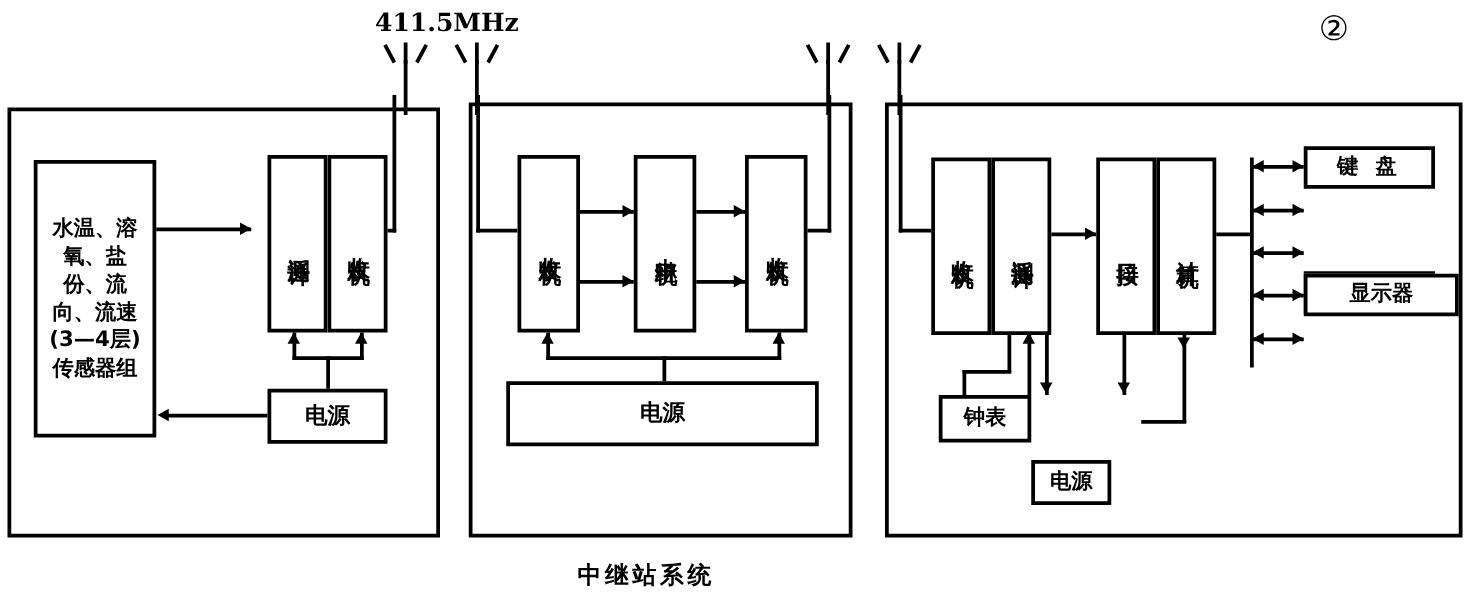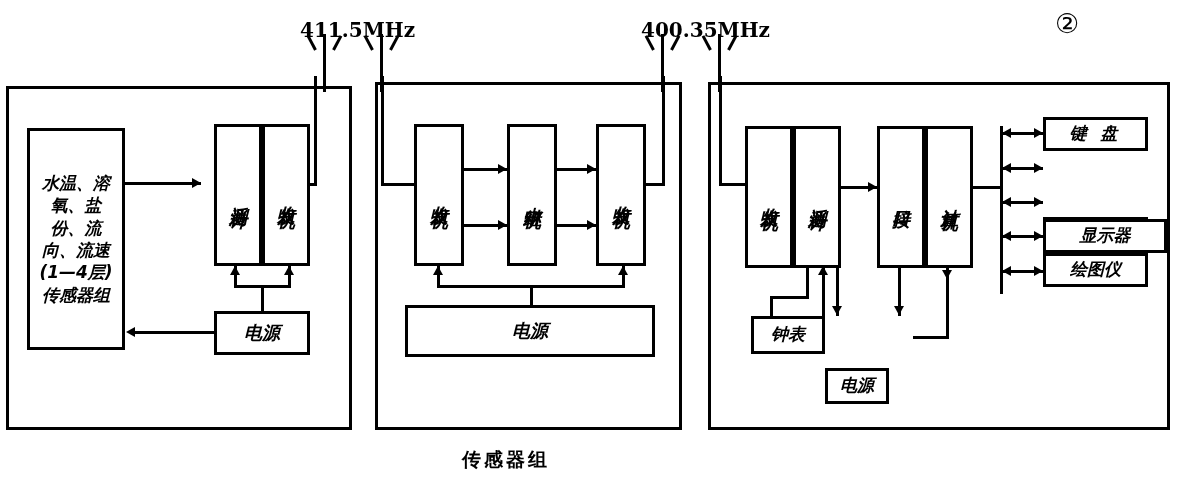--- a/index.html
+++ b/index.html
@@ -6,21 +6,21 @@
   body{width:1187px;height:482px;overflow:hidden;
        font-family:"DejaVu Sans","Liberation Sans",sans-serif;color:#000;}
   #stage{position:relative;width:1187px;height:482px;background:#fff;}
 
   
   .sysbox{position:absolute;box-sizing:border-box;border:3px solid #000;background:transparent;}
 
   
   .box{position:absolute;box-sizing:border-box;border:3px solid #000;background:#fff;
        display:flex;align-items:center;justify-content:center;text-align:center;
-       font-weight:bold;color:#000;line-height:1.12;font-style:italic;}
+       font-weight:bold;color:#000;line-height:1.12;}
 
   
   .vert{writing-mode:vertical-rl;text-orientation:upright;letter-spacing:2px;}
 
   
   .hline{position:absolute;background:#000;height:3px;}
   .vline{position:absolute;background:#000;width:3px;}
 
   
   .arr{position:absolute;width:0;height:0;}
@@ -33,37 +33,36 @@
   .ant{position:absolute;}
   .ant .mast{position:absolute;left:9px;top:16px;width:3px;height:44px;background:#000;}
   .ant .v1{position:absolute;left:0px;top:2px;width:3px;height:16px;background:#000;
            transform-origin:bottom center;transform:rotate(-28deg);}
   .ant .v2{position:absolute;left:18px;top:2px;width:3px;height:16px;background:#000;
            transform-origin:bottom center;transform:rotate(28deg);}
   .ant .v3{position:absolute;left:9px;top:2px;width:3px;height:17px;background:#000;}
 
   
   .freq{position:absolute;font-family:"DejaVu Serif","Liberation Serif",serif;
-        font-weight:bold;font-size:20px;white-space:nowrap;letter-spacing:0px;margin-top:12px;}
+        font-weight:bold;font-size:20px;white-space:nowrap;letter-spacing:0px;}
   .syslabel{position:absolute;font-weight:bold;font-size:19px;white-space:nowrap;}
   .figno{position:absolute;font-size:27px;font-weight:normal;line-height:1;}
 
   .sensor{font-size:17px;padding:5px 7px;font-weight:bold;letter-spacing:0px;
           line-height:1.32;display:block;}
   .sensor-wrap{display:flex;align-items:center;justify-content:center;}
 </style>
 </head>
 <body>
 
 <div id="stage">
 
   <div class="figno" style="left:1055px;top:10px;">②</div>
 
   <div class="freq" style="left:300px;top:6px;">411.5MHz</div>
-  <div class="freq" style="left:641px;top:6px;">400.35MHz</div>
 
   <div class="ant" style="left:314px;top:32px;">
     <div class="v1"></div>
       <div class="v2"></div>
       <div class="v3"></div>
       <div class="mast"></div>
   </div>
   <div class="ant" style="left:371px;top:32px;">
     <div class="v1"></div>
       <div class="v2"></div>
@@ -82,21 +81,21 @@
       <div class="v3"></div>
       <div class="mast"></div>
   </div>
 
   <div class="sysbox" style="left:6px;top:86px;width:346px;height:344px;"></div>
 
   <div class="vline" style="left:314px;top:76px;height:110px;"></div>
   <div class="hline" style="left:293px;top:183px;width:24px;"></div>
 
   <div class="box sensor-wrap" style="left:27px;top:128px;width:98px;height:222px;">
-    <span class="sensor">水温、溶氧、盐份、流向、流速(1—4层)传感器组</span>
+    <span class="sensor">水温、溶氧、盐份、流向、流速(3—4层)传感器组</span>
   </div>
 
   <div class="hline" style="left:125px;top:182px;width:76px;"></div>
   <div class="arr arr-r" style="left:192px;top:178px;"></div>
 
   <div class="box" style="left:214px;top:124px;width:48px;height:142px;font-size:18px;">
     <span class="vert">遥测计</span>
   </div>
   <div class="box" style="left:262px;top:124px;width:48px;height:142px;font-size:18px;">
     <span class="vert">收发机</span>
@@ -150,21 +149,21 @@
   <div class="arr arr-u" style="left:433px;top:266px;"></div>
   <div class="vline" style="left:622px;top:266px;height:22px;"></div>
   <div class="arr arr-u" style="left:618px;top:266px;"></div>
   <div class="hline" style="left:437px;top:285px;width:188px;"></div>
   <div class="vline" style="left:530px;top:285px;height:22px;"></div>
 
   <div class="box" style="left:405px;top:305px;width:250px;height:52px;font-size:18px;">
     <span>电源</span>
   </div>
 
-  <div class="syslabel" style="left:462px;top:447px;letter-spacing:3px;">传感器组</div>
+  <div class="syslabel" style="left:462px;top:447px;letter-spacing:3px;">中继站系统</div>
 
   <div class="sysbox" style="left:708px;top:82px;width:462px;height:348px;"></div>
 
   <div class="vline" style="left:719px;top:76px;height:110px;"></div>
   <div class="hline" style="left:719px;top:183px;width:30px;"></div>
 
   <div class="box" style="left:745px;top:126px;width:48px;height:142px;font-size:18px;">
     <span class="vert">收发机</span>
   </div>
   <div class="box" style="left:793px;top:126px;width:48px;height:142px;font-size:18px;">
@@ -185,23 +184,20 @@
   <div class="vline" style="left:1000px;top:126px;height:168px;"></div>
 
   <div class="box" style="left:1043px;top:117px;width:105px;height:34px;font-size:17px;letter-spacing:4px;">
     <span>键 盘</span>
   </div>
   <div class="box" style="left:1043px;top:185px;width:105px;height:34px;font-size:17px;letter-spacing:4px;margin-top:32px;">
     <span>磁 盘</span>
   </div>
   <div class="box" style="left:1043px;top:219px;width:124px;height:34px;font-size:17px;">
     <span>显示器</span>
-  </div>
-  <div class="box" style="left:1043px;top:253px;width:105px;height:34px;font-size:17px;">
-    <span>绘图仪</span>
   </div>
 
   <div class="hline" style="left:1000px;top:132px;width:43px;"></div>
   <div class="arr arr-r" style="left:1034px;top:128px;"></div>
   <div class="arr arr-l" style="left:1002px;top:128px;"></div>
 
   <div class="hline" style="left:1000px;top:167px;width:43px;"></div>
   <div class="arr arr-r" style="left:1034px;top:163px;"></div>
   <div class="arr arr-l" style="left:1002px;top:163px;"></div>
 

